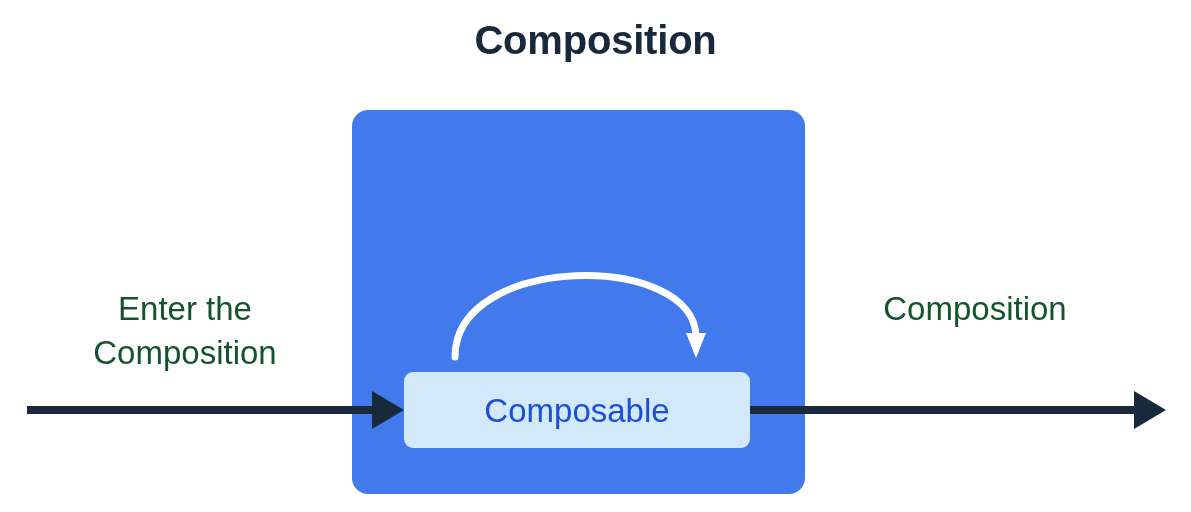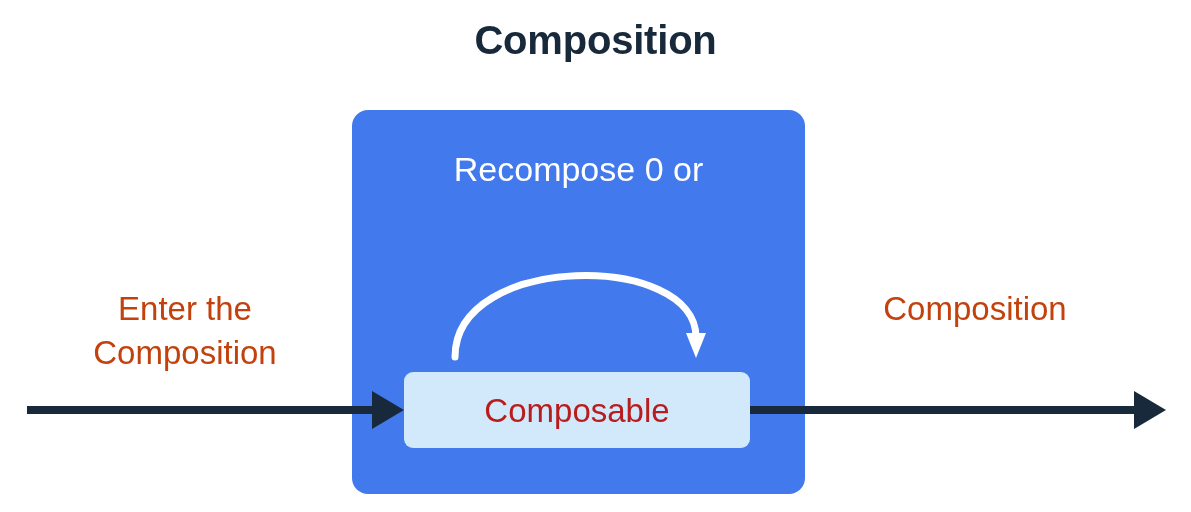--- a/index.html
+++ b/index.html
@@ -73,29 +73,29 @@
     width: 346px;
     height: 76px;
     background: #D2E8FB;
     border-radius: 9px;
     display: flex;
     align-items: center;
     justify-content: center;
   }
   .composable-label {
     font-size: 33px;
-    color: #b91c1c;
+    color: #1d4ed8;
     line-height: 1;
   }
 
   
   .side-label {
     position: absolute;
     text-align: center;
-    color: #c2410c;
+    color: #14532d;
     font-size: 33px;
     line-height: 44px;
     font-weight: 400;
   }
   .side-label .lbl-line { display: block; }
 
   #label-enter {
     left: 40px;
     top: 287px;
     width: 290px;
@@ -119,21 +119,20 @@
 </head>
 <body>
 
 <div id="diagram-root">
 
   <div class="page-title">Composition</div>
 
   <div class="composition-container"></div>
 
   <div class="recompose-caption">
-    <span class="cap-line">Recompose 0 or</span>
   </div>
 
   <div class="composable-box">
     <span class="composable-label">Composable</span>
   </div>
 
   <div class="side-label" id="label-enter">
     <span class="lbl-line">Enter the</span>
     <span class="lbl-line">Composition</span>
   </div>

